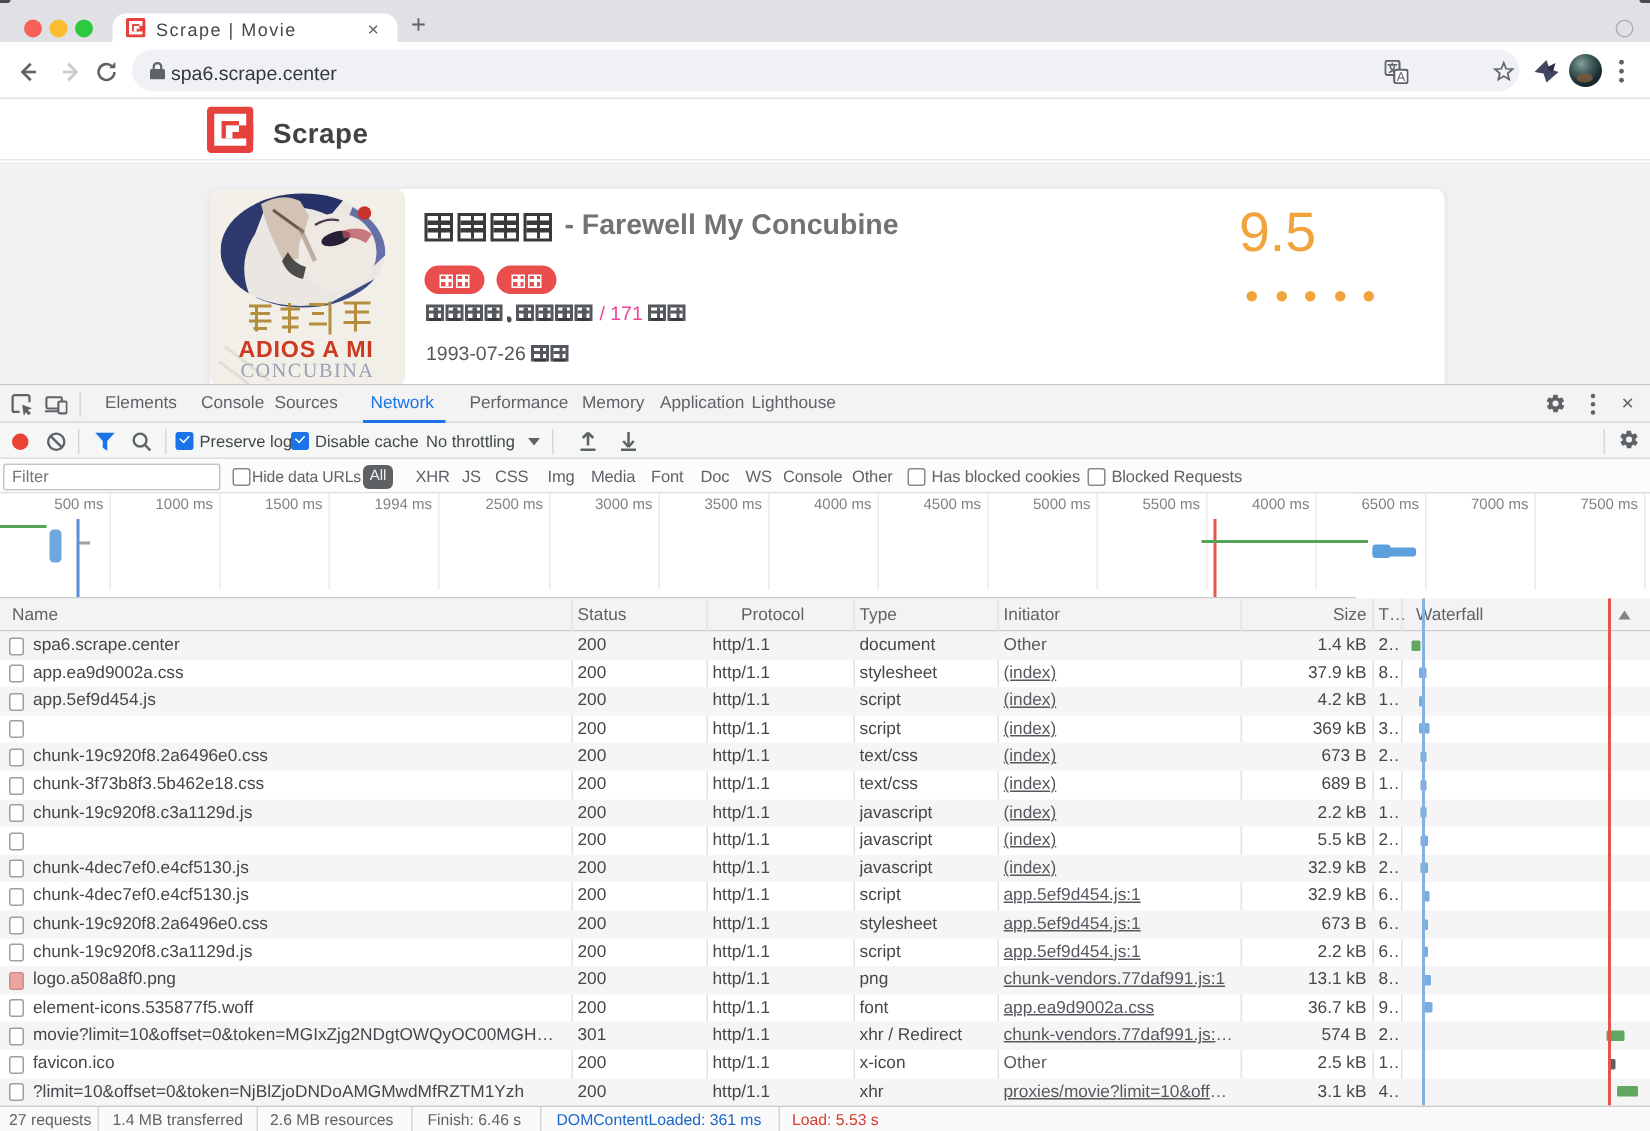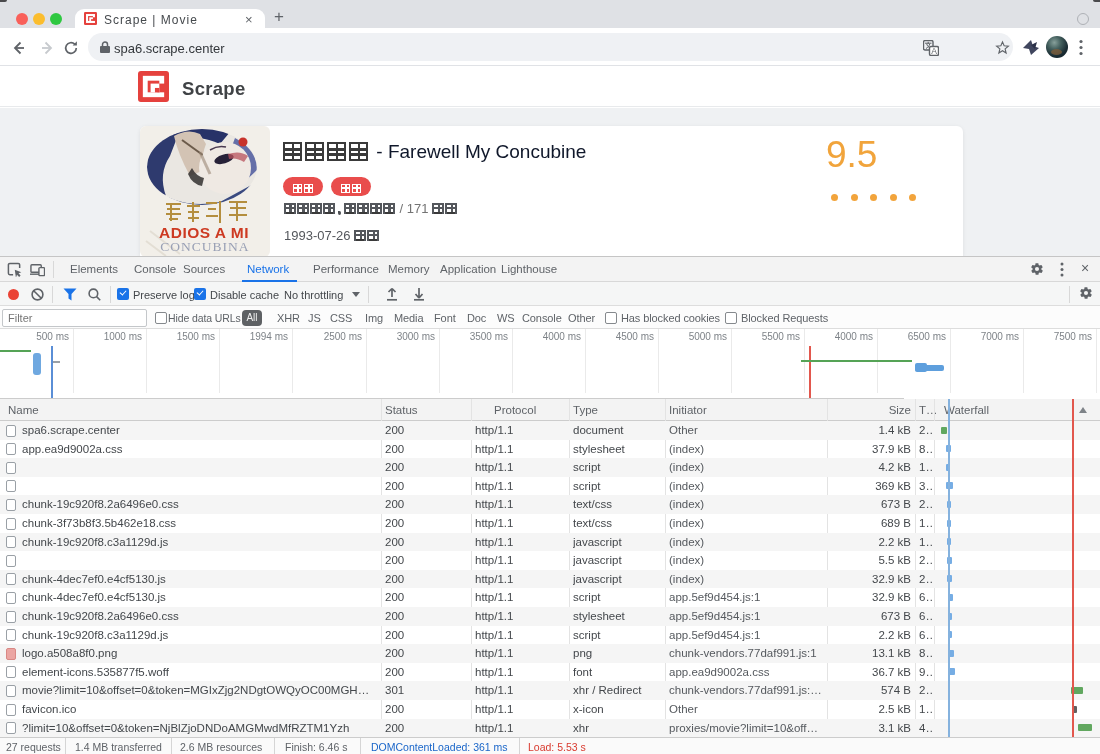--- a/index.html
+++ b/index.html
@@ -20,26 +20,26 @@
 #brand{left:182px;top:78px;font-size:18.5px;font-weight:700;color:#404346;letter-spacing:.3px}
 
 #page{left:0;top:108px;width:1100px;height:149px;background:#eff1f3}
 #card{left:140px;top:126px;width:823px;height:131px;background:#fff;border-radius:6px 6px 0 0;box-shadow:0 1px 4px rgba(0,0,0,.08)}
 .cj{display:inline-block;position:relative;border:2.5px solid #3a3a3a;vertical-align:middle}
 .cj:before{content:"";position:absolute;left:0;right:0;top:24%;height:2.5px;background:#3a3a3a;box-shadow:0 5px 0 #3a3a3a}
 .cj:after{content:"";position:absolute;left:45%;top:0;bottom:0;width:2.5px;background:#3a3a3a}
 .cjt{width:19px;height:19px;margin-right:3px}
 .cjs{width:11.5px;height:11.5px;margin-right:1.5px;border-color:#54575c}
 .cjs:before,.cjs:after{background:#54575c}
-#title{left:283px;top:140px;font-size:19px;font-weight:400;color:#0f172a}
+#title{left:283px;top:140px;font-size:19px;font-weight:700;color:#737373}
 .pill{top:177px;width:40px;height:19px;background:#e94d4c;border-radius:10px;text-align:center}
 .cjw{width:9px;height:9px;border:1.5px solid #fff;margin:0 1px;vertical-align:middle}
 .cjw:before{top:30%;height:1.5px;background:#fff;box-shadow:none}
 .cjw:after{width:1.5px;background:#fff}
-#info1{left:284px;top:200px;font-size:13px;color:#737373}
+#info1{left:284px;top:200px;font-size:13px;color:#ec4899}
 #info2{left:284px;top:227px;font-size:13px;color:#54575c}
 #score{left:826px;top:134px;font-size:37px;color:#f1a43b}
 .star{top:194px;width:7px;height:7px;border-radius:50%;background:#f2a43c}
 
 #dt{left:0;top:256px;width:1100px;height:498px;background:#fff;border-top:1px solid #c5c5c5;font-size:12px;color:#5f6368}
 .r1{left:0;top:0;width:1100px;height:25px;background:#f3f3f3;border-bottom:1px solid #d8d8d8}
 .r2{left:0;top:25px;width:1100px;height:24px;background:#f5f6f6;border-bottom:1px solid #ddd}
 .r3{left:0;top:49px;width:1100px;height:23px;background:#fcfcfc;border-bottom:1px solid #ddd}
 .dtab{top:6px;font-size:11.5px;color:#5f6368}
 .vsep{width:1px;background:#d8d8d8}
@@ -62,21 +62,21 @@
 .th{top:4.5px;font-size:11.5px}
 .colb{top:142px;width:1px;height:481px;background:#e3e3e3}
 #rows{left:0;top:164px;width:1100px;height:316px}
 .row{position:absolute;left:0;width:1100px;height:18.6px;font-size:11.5px;color:#43474b}
 .odd{background:#f5f5f5}
 .cell{position:absolute;top:3px;white-space:nowrap;overflow:hidden;text-overflow:ellipsis}
 .nm{left:22px;width:355px}
 .st{left:385px}
 .pr{left:475px}
 .ty{left:573px;width:88px}
-.ini{left:669px;width:154px;color:#55595e}
+.ini{left:669px;width:154px;text-decoration:underline;color:#55595e}
 .noul{text-decoration:none}
 .sz{left:827px;width:84px;text-align:right}
 .tm{left:919px;width:15px;text-overflow:clip}
 .fic{position:absolute;left:6px;top:3.5px;width:10px;height:12px;border:1px solid #9aa0a6;border-radius:2px;background:#fff}
 .wbar{position:absolute;top:5.5px;height:7px;border-radius:1px}
 .wblue{background:#76ade4}
 .wgreen{background:#61a75f}
 #wlineb{left:948px;top:142px;width:1.5px;height:481px;background:#85b2de}
 #wliner{left:1072px;top:142px;width:1.5px;height:481px;background:#e2574d}
 
@@ -404,20 +404,21 @@
         <div class="cell st">200</div>
         <div class="cell pr">http/1.1</div>
         <div class="cell ty">stylesheet</div>
         <div class="cell ini">(index)</div>
         <div class="cell sz">37.9 kB</div>
         <div class="cell tm">8…</div>
         <div class="wbar wblue" style="left:946px;width:5px;"></div>
       </div>
 <div class="row odd" style="top:37.2px">
         <div class="fic"></div>
+        <div class="cell nm">app.5ef9d454.js</div>
         <div class="cell st">200</div>
         <div class="cell pr">http/1.1</div>
         <div class="cell ty">script</div>
         <div class="cell ini">(index)</div>
         <div class="cell sz">4.2 kB</div>
         <div class="cell tm">1…</div>
         <div class="wbar wblue" style="left:946px;width:4px;"></div>
       </div>
 <div class="row" style="top:55.8px">
         <div class="fic"></div>

